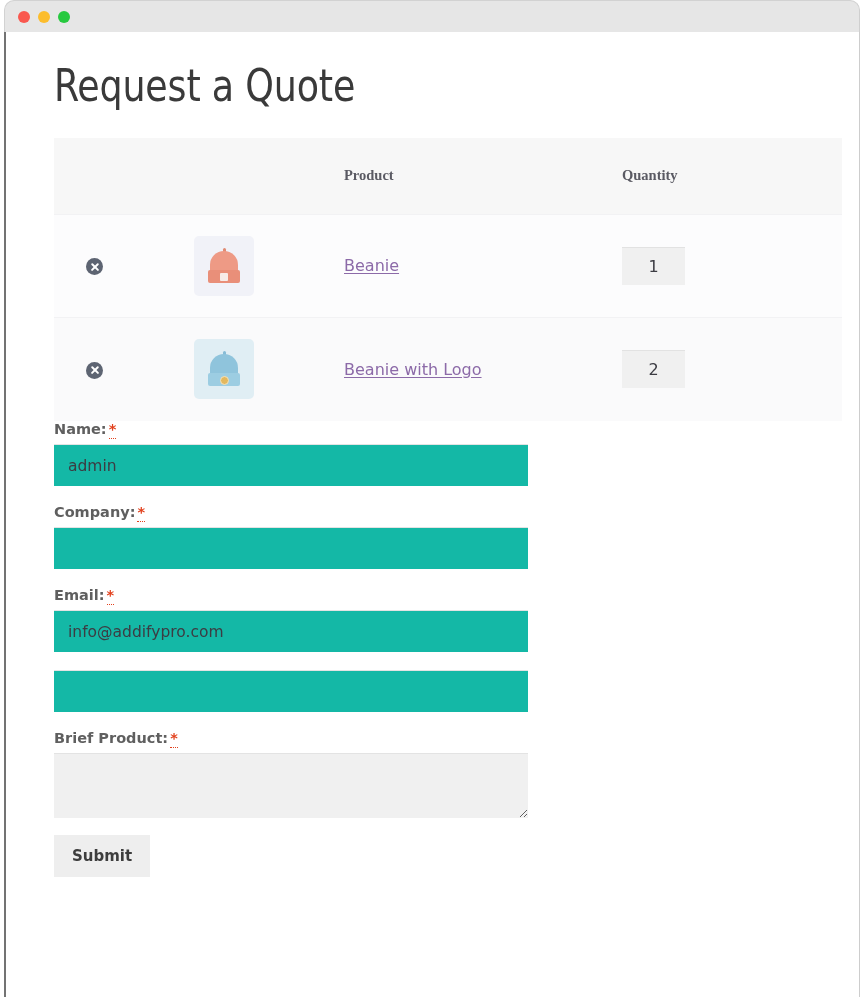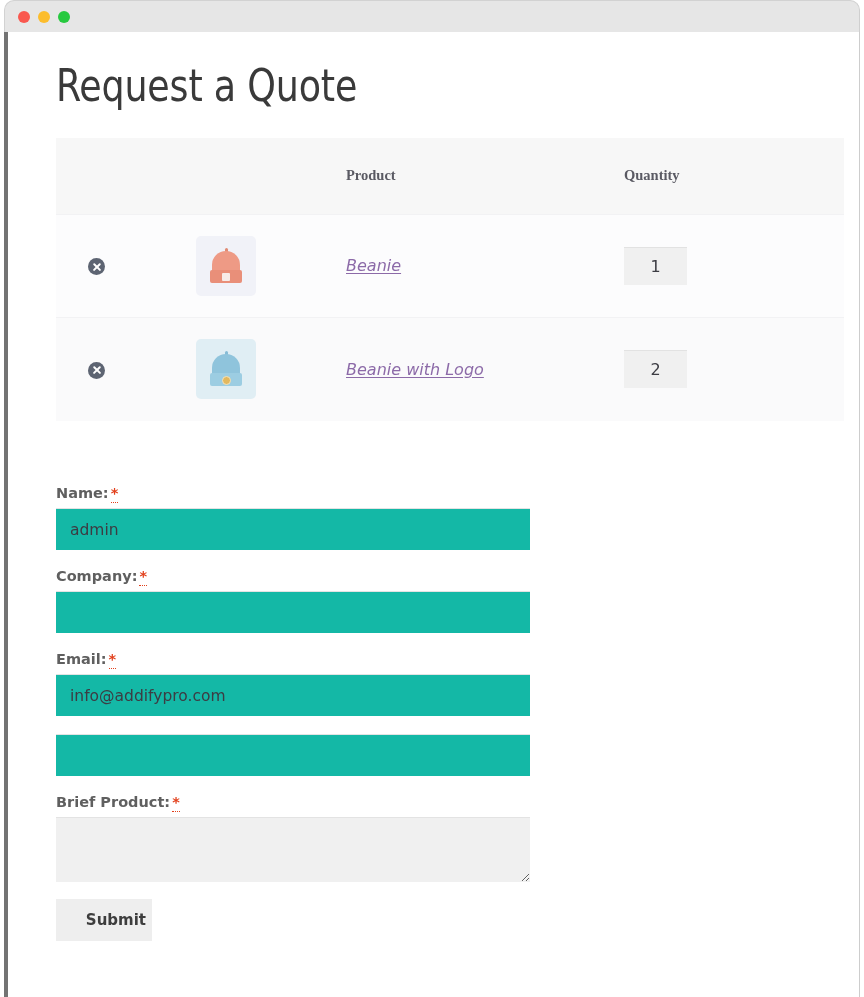--- a/index.html
+++ b/index.html
@@ -41,21 +41,21 @@
     display: inline-block;
   }
 
   
   #page {
     position: absolute;
     left: 4px; top: 32px;
     width: 856px;
     height: 965px;
     background: #ffffff;
-    border-left: 4px solid #737373;
+    border-left: 2px solid #737373;
     border-right: 1px solid #cdcdcd;
     overflow: hidden;
   }
 
   #content {
     position: absolute;
     left: 48px;
     top: 0;
     width: 790px;
   }
@@ -171,39 +171,38 @@
   .b-b .crown { background: #8fc4dc; }
   .b-b .brim  { background: #9ccde2; }
   .b-b .nub   { background: #86bcd6; }
   .b-b .badge { background: #e3b85e; border: 1.5px solid #f2e3bd; }
 
   a.product-link {
     font-size: 16px;
     color: #8c6aa8;
     text-decoration: underline;
     text-underline-offset: 2px;
-    font-style: italic;
   }
 
   .qty-input {
     width: 63px;
     height: 38px;
     background: #f0f0f0;
     border: none;
     border-top: 1px solid #e2e2e2;
     font-size: 16px;
     color: #3c3c43;
     text-align: center;
     font-family: "DejaVu Sans", "Liberation Sans", sans-serif;
     outline: none;
     padding: 0;
   }
 
   
-  #quote-form { margin-top: 64px; width: 474px; }
+  #quote-form { width: 474px; }
 
   .field { margin-bottom: 0; }
   .field-label {
     display: block;
     font-size: 14.5px;
     font-weight: 700;
     color: #5f5f5f;
     margin-bottom: 7px;
   }
   .req {
@@ -248,21 +247,21 @@
   #submit-button {
     width: 96px;
     height: 42px;
     background: #eeeeee;
     border: none;
     font-size: 15px;
     font-weight: 700;
     color: #3d3d3d;
     font-family: "DejaVu Sans", "Liberation Sans", sans-serif;
     cursor: pointer;
-    text-align: right;
+    text-align: center;
   }
 </style>
 </head>
 <body>
 
 <div id="window">
 
   <div id="titlebar">
     <span class="dot" style="background:#f9584f"></span>
     <span class="dot" style="background:#fcbd2d"></span>

